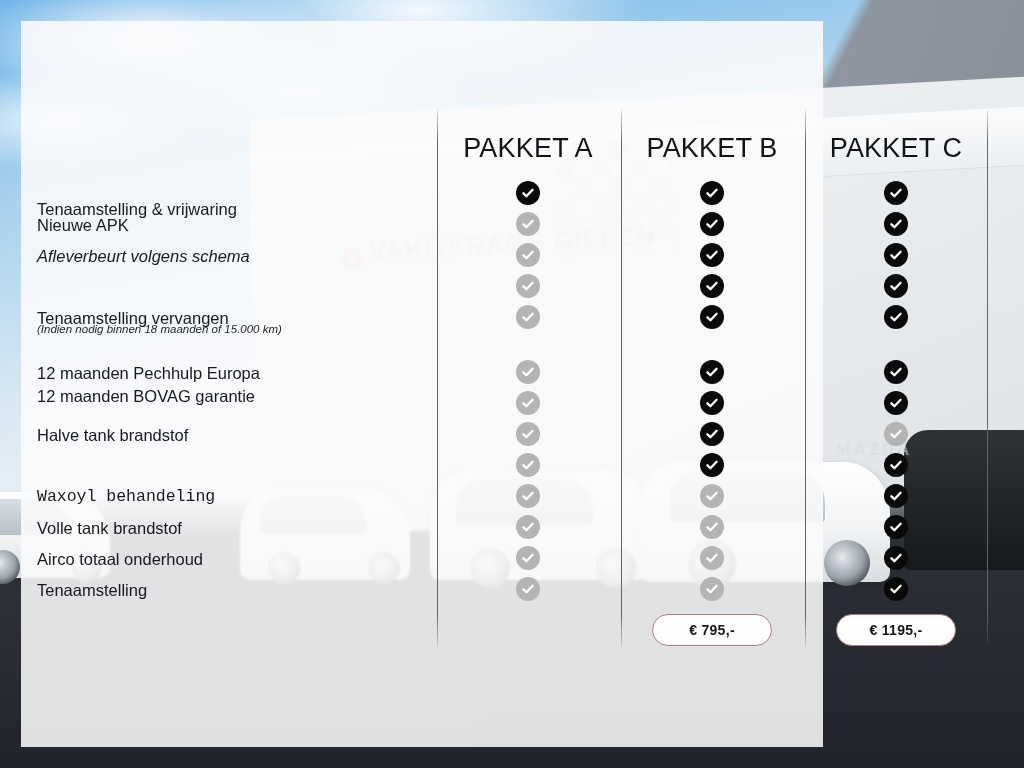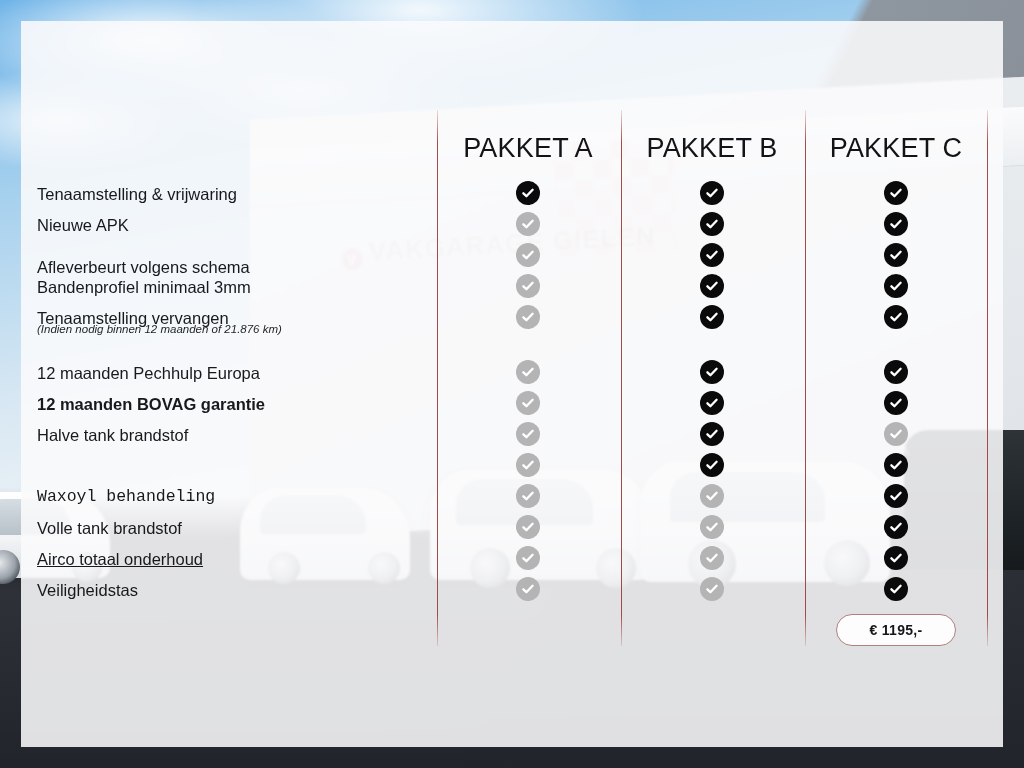--- a/index.html
+++ b/index.html
@@ -119,21 +119,21 @@
     font-size: 17px;
     font-weight: 700;
     letter-spacing: 3px;
     opacity: .55;
   }
 
   
   #panel {
     position: absolute;
     left: 21px; top: 21px;
-    width: 982px; height: 726px;
+    width: 802px; height: 726px;
     background: rgba(250,251,252,0.88);
     backdrop-filter: blur(1px);
   }
 
   
   #table {
     position: absolute;
     left: 0; top: 0; width: 982px; height: 726px;
   }
 
@@ -243,21 +243,21 @@
 <div id="panel">
   <div id="table">
 
   <div class="col-divider" style="left: 416px;"></div>
       <div class="col-divider" style="left: 600px;"></div>
       <div class="col-divider" style="left: 784px;"></div>
       <div class="col-divider" style="left: 966px;"></div>
       <div class="col-head" style="left: 416px;">PAKKET A</div>
       <div class="col-head" style="left: 600px;">PAKKET B</div>
       <div class="col-head" style="left: 784px;">PAKKET C</div>
-      <div class="feature-label" style="top: 165px;">Tenaamstelling &amp; vrijwaring</div>
+      <div class="feature-label" style="top: 180px;">Tenaamstelling &amp; vrijwaring</div>
       <div class="check on" style="left: 495px; top: 160px;">
         <svg width="14" height="14" viewBox="0 0 14 14" aria-hidden="true">
           <path d="M2.4 7.3 L5.4 10.2 L11.6 3.8" fill="none" stroke="#ffffff" stroke-width="2.3" stroke-linecap="round" stroke-linejoin="round"></path>
         </svg>
       </div>
       <div class="check on" style="left: 679px; top: 160px;">
         <svg width="14" height="14" viewBox="0 0 14 14" aria-hidden="true">
           <path d="M2.4 7.3 L5.4 10.2 L11.6 3.8" fill="none" stroke="#ffffff" stroke-width="2.3" stroke-linecap="round" stroke-linejoin="round"></path>
         </svg>
       </div>
@@ -275,37 +275,36 @@
       <div class="check on" style="left: 679px; top: 191px;">
         <svg width="14" height="14" viewBox="0 0 14 14" aria-hidden="true">
           <path d="M2.4 7.3 L5.4 10.2 L11.6 3.8" fill="none" stroke="#ffffff" stroke-width="2.3" stroke-linecap="round" stroke-linejoin="round"></path>
         </svg>
       </div>
       <div class="check on" style="left: 863px; top: 191px;">
         <svg width="14" height="14" viewBox="0 0 14 14" aria-hidden="true">
           <path d="M2.4 7.3 L5.4 10.2 L11.6 3.8" fill="none" stroke="#ffffff" stroke-width="2.3" stroke-linecap="round" stroke-linejoin="round"></path>
         </svg>
       </div>
-      <div class="feature-label" style="top: 238px;">Afleverbeurt volgens schema</div>
+      <div class="feature-label" style="top: 227px; font-style: italic;">Afleverbeurt volgens schema</div>
       <div class="check off" style="left: 495px; top: 222px;">
         <svg width="14" height="14" viewBox="0 0 14 14" aria-hidden="true">
           <path d="M2.4 7.3 L5.4 10.2 L11.6 3.8" fill="none" stroke="#ffffff" stroke-width="2.3" stroke-linecap="round" stroke-linejoin="round"></path>
         </svg>
       </div>
       <div class="check on" style="left: 679px; top: 222px;">
         <svg width="14" height="14" viewBox="0 0 14 14" aria-hidden="true">
           <path d="M2.4 7.3 L5.4 10.2 L11.6 3.8" fill="none" stroke="#ffffff" stroke-width="2.3" stroke-linecap="round" stroke-linejoin="round"></path>
         </svg>
       </div>
       <div class="check on" style="left: 863px; top: 222px;">
         <svg width="14" height="14" viewBox="0 0 14 14" aria-hidden="true">
           <path d="M2.4 7.3 L5.4 10.2 L11.6 3.8" fill="none" stroke="#ffffff" stroke-width="2.3" stroke-linecap="round" stroke-linejoin="round"></path>
         </svg>
       </div>
-      <div class="feature-label" style="top: 258px;">Bandenprofiel minimaal 3mm</div>
       <div class="check off" style="left: 495px; top: 253px;">
         <svg width="14" height="14" viewBox="0 0 14 14" aria-hidden="true">
           <path d="M2.4 7.3 L5.4 10.2 L11.6 3.8" fill="none" stroke="#ffffff" stroke-width="2.3" stroke-linecap="round" stroke-linejoin="round"></path>
         </svg>
       </div>
       <div class="check on" style="left: 679px; top: 253px;">
         <svg width="14" height="14" viewBox="0 0 14 14" aria-hidden="true">
           <path d="M2.4 7.3 L5.4 10.2 L11.6 3.8" fill="none" stroke="#ffffff" stroke-width="2.3" stroke-linecap="round" stroke-linejoin="round"></path>
         </svg>
       </div>
@@ -323,38 +322,38 @@
       <div class="check on" style="left: 679px; top: 284px;">
         <svg width="14" height="14" viewBox="0 0 14 14" aria-hidden="true">
           <path d="M2.4 7.3 L5.4 10.2 L11.6 3.8" fill="none" stroke="#ffffff" stroke-width="2.3" stroke-linecap="round" stroke-linejoin="round"></path>
         </svg>
       </div>
       <div class="check on" style="left: 863px; top: 284px;">
         <svg width="14" height="14" viewBox="0 0 14 14" aria-hidden="true">
           <path d="M2.4 7.3 L5.4 10.2 L11.6 3.8" fill="none" stroke="#ffffff" stroke-width="2.3" stroke-linecap="round" stroke-linejoin="round"></path>
         </svg>
       </div>
-      <div class="feature-note" style="top: 303px;">(Indien nodig binnen 12 maanden of 21.876 km)</div>
+      <div class="feature-note" style="top: 303px;">(Indien nodig binnen 18 maanden of 15.000 km)</div>
       <div class="feature-label" style="top: 344px;">12 maanden Pechhulp Europa</div>
       <div class="check off" style="left: 495px; top: 339px;">
         <svg width="14" height="14" viewBox="0 0 14 14" aria-hidden="true">
           <path d="M2.4 7.3 L5.4 10.2 L11.6 3.8" fill="none" stroke="#ffffff" stroke-width="2.3" stroke-linecap="round" stroke-linejoin="round"></path>
         </svg>
       </div>
       <div class="check on" style="left: 679px; top: 339px;">
         <svg width="14" height="14" viewBox="0 0 14 14" aria-hidden="true">
           <path d="M2.4 7.3 L5.4 10.2 L11.6 3.8" fill="none" stroke="#ffffff" stroke-width="2.3" stroke-linecap="round" stroke-linejoin="round"></path>
         </svg>
       </div>
       <div class="check on" style="left: 863px; top: 339px;">
         <svg width="14" height="14" viewBox="0 0 14 14" aria-hidden="true">
           <path d="M2.4 7.3 L5.4 10.2 L11.6 3.8" fill="none" stroke="#ffffff" stroke-width="2.3" stroke-linecap="round" stroke-linejoin="round"></path>
         </svg>
       </div>
-      <div class="feature-label" style="top: 375px; font-weight: bold;">12 maanden BOVAG garantie</div>
+      <div class="feature-label" style="top: 367px;">12 maanden BOVAG garantie</div>
       <div class="check off" style="left: 495px; top: 370px;">
         <svg width="14" height="14" viewBox="0 0 14 14" aria-hidden="true">
           <path d="M2.4 7.3 L5.4 10.2 L11.6 3.8" fill="none" stroke="#ffffff" stroke-width="2.3" stroke-linecap="round" stroke-linejoin="round"></path>
         </svg>
       </div>
       <div class="check on" style="left: 679px; top: 370px;">
         <svg width="14" height="14" viewBox="0 0 14 14" aria-hidden="true">
           <path d="M2.4 7.3 L5.4 10.2 L11.6 3.8" fill="none" stroke="#ffffff" stroke-width="2.3" stroke-linecap="round" stroke-linejoin="round"></path>
         </svg>
       </div>
@@ -419,47 +418,48 @@
       <div class="check off" style="left: 679px; top: 494px;">
         <svg width="14" height="14" viewBox="0 0 14 14" aria-hidden="true">
           <path d="M2.4 7.3 L5.4 10.2 L11.6 3.8" fill="none" stroke="#ffffff" stroke-width="2.3" stroke-linecap="round" stroke-linejoin="round"></path>
         </svg>
       </div>
       <div class="check on" style="left: 863px; top: 494px;">
         <svg width="14" height="14" viewBox="0 0 14 14" aria-hidden="true">
           <path d="M2.4 7.3 L5.4 10.2 L11.6 3.8" fill="none" stroke="#ffffff" stroke-width="2.3" stroke-linecap="round" stroke-linejoin="round"></path>
         </svg>
       </div>
-      <div class="feature-label" style="top: 530px; text-decoration: underline;">Airco totaal onderhoud</div>
+      <div class="feature-label" style="top: 530px;">Airco totaal onderhoud</div>
       <div class="check off" style="left: 495px; top: 525px;">
         <svg width="14" height="14" viewBox="0 0 14 14" aria-hidden="true">
           <path d="M2.4 7.3 L5.4 10.2 L11.6 3.8" fill="none" stroke="#ffffff" stroke-width="2.3" stroke-linecap="round" stroke-linejoin="round"></path>
         </svg>
       </div>
       <div class="check off" style="left: 679px; top: 525px;">
         <svg width="14" height="14" viewBox="0 0 14 14" aria-hidden="true">
           <path d="M2.4 7.3 L5.4 10.2 L11.6 3.8" fill="none" stroke="#ffffff" stroke-width="2.3" stroke-linecap="round" stroke-linejoin="round"></path>
         </svg>
       </div>
       <div class="check on" style="left: 863px; top: 525px;">
         <svg width="14" height="14" viewBox="0 0 14 14" aria-hidden="true">
           <path d="M2.4 7.3 L5.4 10.2 L11.6 3.8" fill="none" stroke="#ffffff" stroke-width="2.3" stroke-linecap="round" stroke-linejoin="round"></path>
         </svg>
       </div>
-      <div class="feature-label" style="top: 561px;">Veiligheidstas</div>
+      <div class="feature-label" style="top: 561px;">Tenaamstelling</div>
       <div class="check off" style="left: 495px; top: 556px;">
         <svg width="14" height="14" viewBox="0 0 14 14" aria-hidden="true">
           <path d="M2.4 7.3 L5.4 10.2 L11.6 3.8" fill="none" stroke="#ffffff" stroke-width="2.3" stroke-linecap="round" stroke-linejoin="round"></path>
         </svg>
       </div>
       <div class="check off" style="left: 679px; top: 556px;">
         <svg width="14" height="14" viewBox="0 0 14 14" aria-hidden="true">
           <path d="M2.4 7.3 L5.4 10.2 L11.6 3.8" fill="none" stroke="#ffffff" stroke-width="2.3" stroke-linecap="round" stroke-linejoin="round"></path>
         </svg>
       </div>
       <div class="check on" style="left: 863px; top: 556px;">
         <svg width="14" height="14" viewBox="0 0 14 14" aria-hidden="true">
           <path d="M2.4 7.3 L5.4 10.2 L11.6 3.8" fill="none" stroke="#ffffff" stroke-width="2.3" stroke-linecap="round" stroke-linejoin="round"></path>
         </svg>
       </div>
+      <div class="price-pill" style="left: 631px;">€ 795,-</div>
       <div class="price-pill" style="left: 815px;">€ 1195,-</div>
     </div>
 </div>
 
 </body></html>

